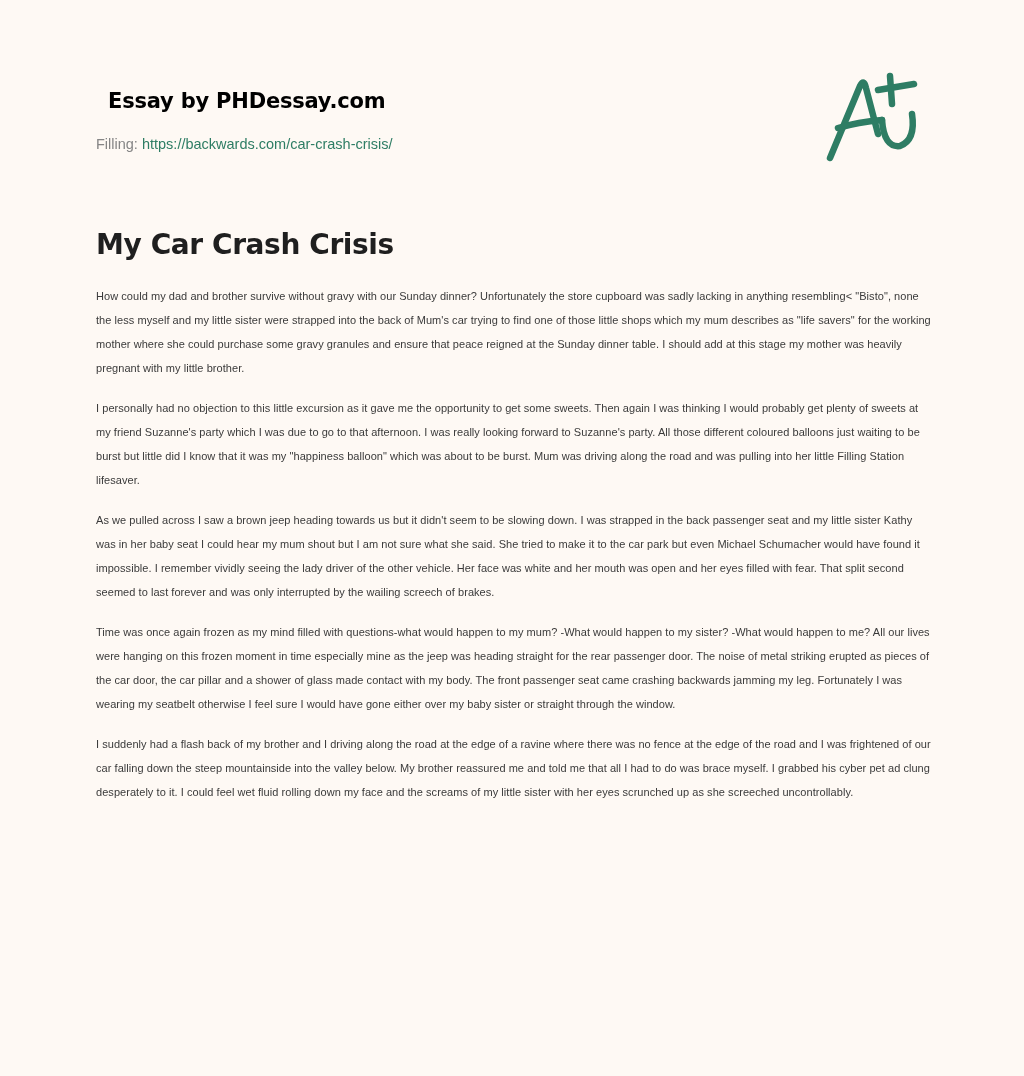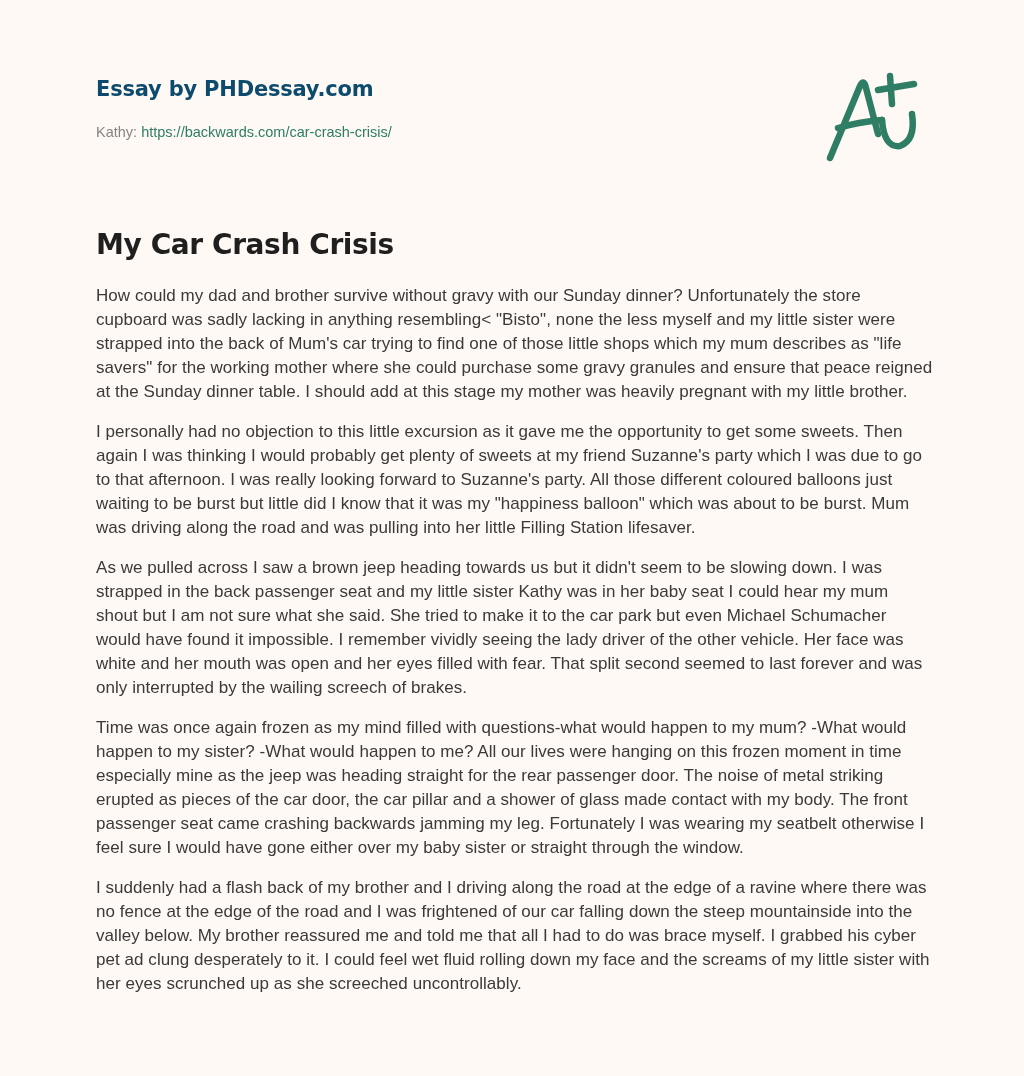--- a/index.html
+++ b/index.html
@@ -18,23 +18,23 @@
     .header {
       position: absolute;
       left: 96px;
       top: 74px;
       width: 832px;
     }
     .site-title {
       font-family: "DejaVu Sans", sans-serif;
       font-weight: bold;
       font-size: 21px;
-      color: #0c4a6e;
+      color: #000000;
       letter-spacing: -0.2px;
-      margin: 0;
+      margin: 12px;
       line-height: 30px;
     }
     .source {
       margin-top: 18px;
       font-size: 14.5px;
       line-height: 20px;
       color: #858585;
       font-family: "Liberation Sans", sans-serif;
     }
     .source a {
@@ -63,33 +63,33 @@
     }
     .essay {
       position: absolute;
       left: 96px;
       top: 284px;
       width: 838px;
     }
     .essay p {
       margin: 0 0 16px 0;
       font-family: "Liberation Sans", sans-serif;
-      font-size: 17px;
+      font-size: 11px;
       line-height: 24px;
       color: #3a3a3a;
       letter-spacing: 0.05px;
     }
   </style>
 </head>
 <body>
 
 <header class="header">
   <h2 class="site-title">Essay by PHDessay.com</h2>
   <div class="source">
-    <span>Kathy: </span><a href="#">https://backwards.com/car-crash-crisis/</a>
+    <span>Filling: </span><a href="#">https://backwards.com/car-crash-crisis/</a>
   </div>
 </header>
 
 <div class="logo">
   <svg width="110" height="104" viewBox="0 0 110 104" xmlns="http://www.w3.org/2000/svg">
     <g fill="none" stroke="#2e7d64" stroke-width="6.5" stroke-linecap="round" stroke-linejoin="round">
 
       <path d="M10 94 L40 22 Q44 14 46 24 L58 70"></path>
 
       <path d="M18 64 Q38 58 62 56"></path>

